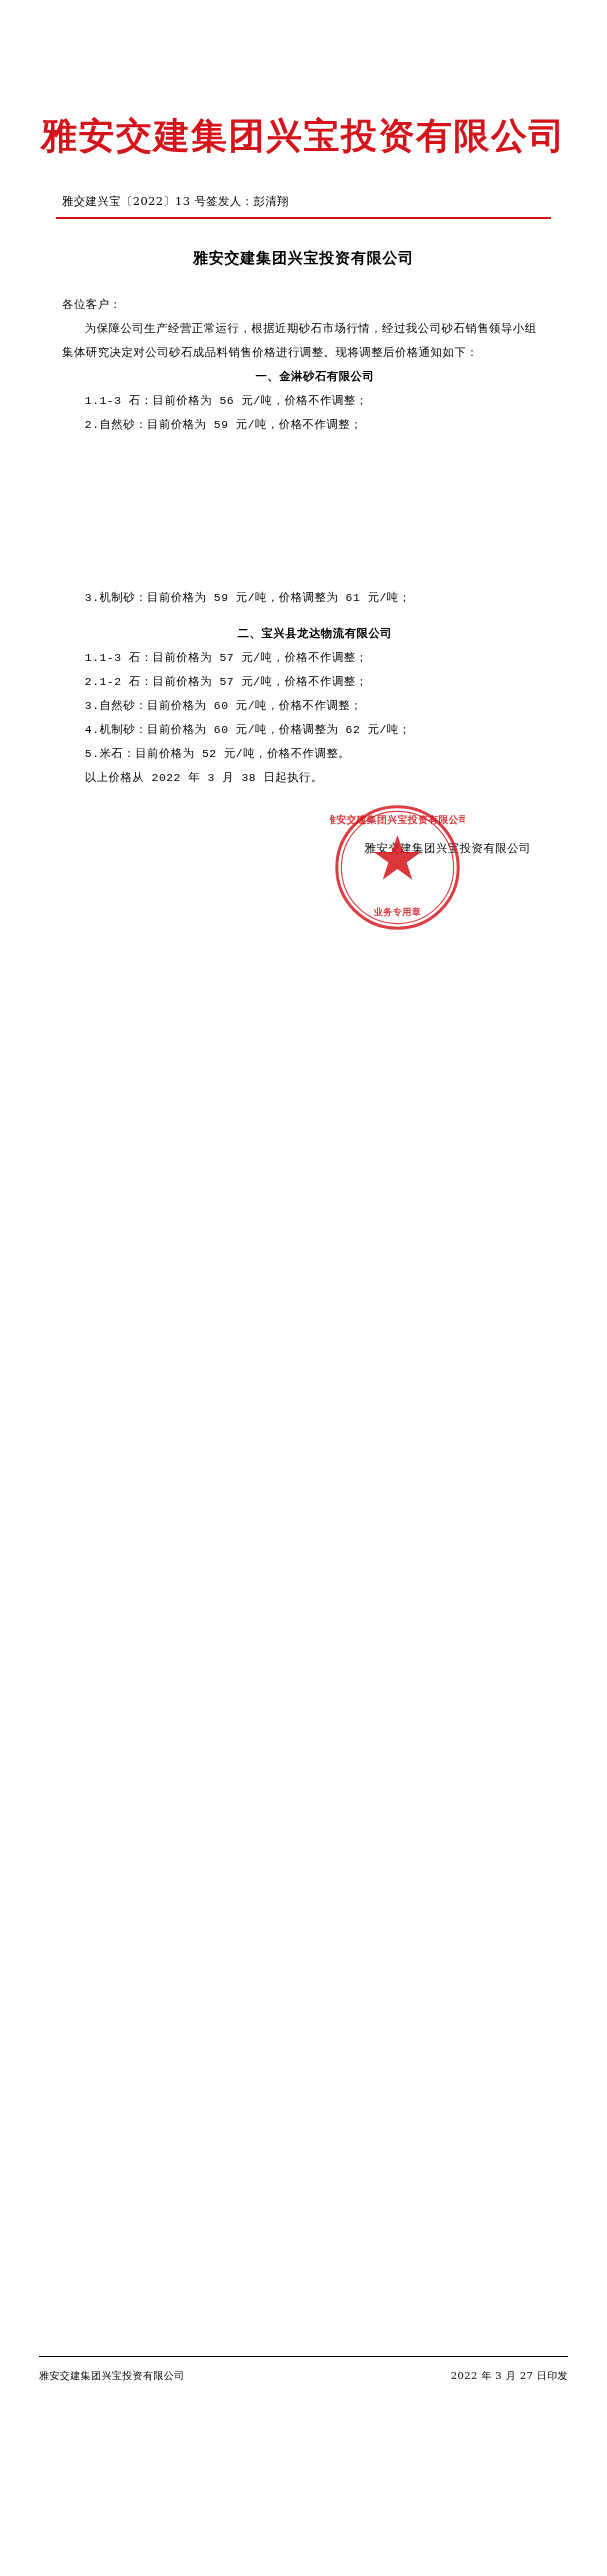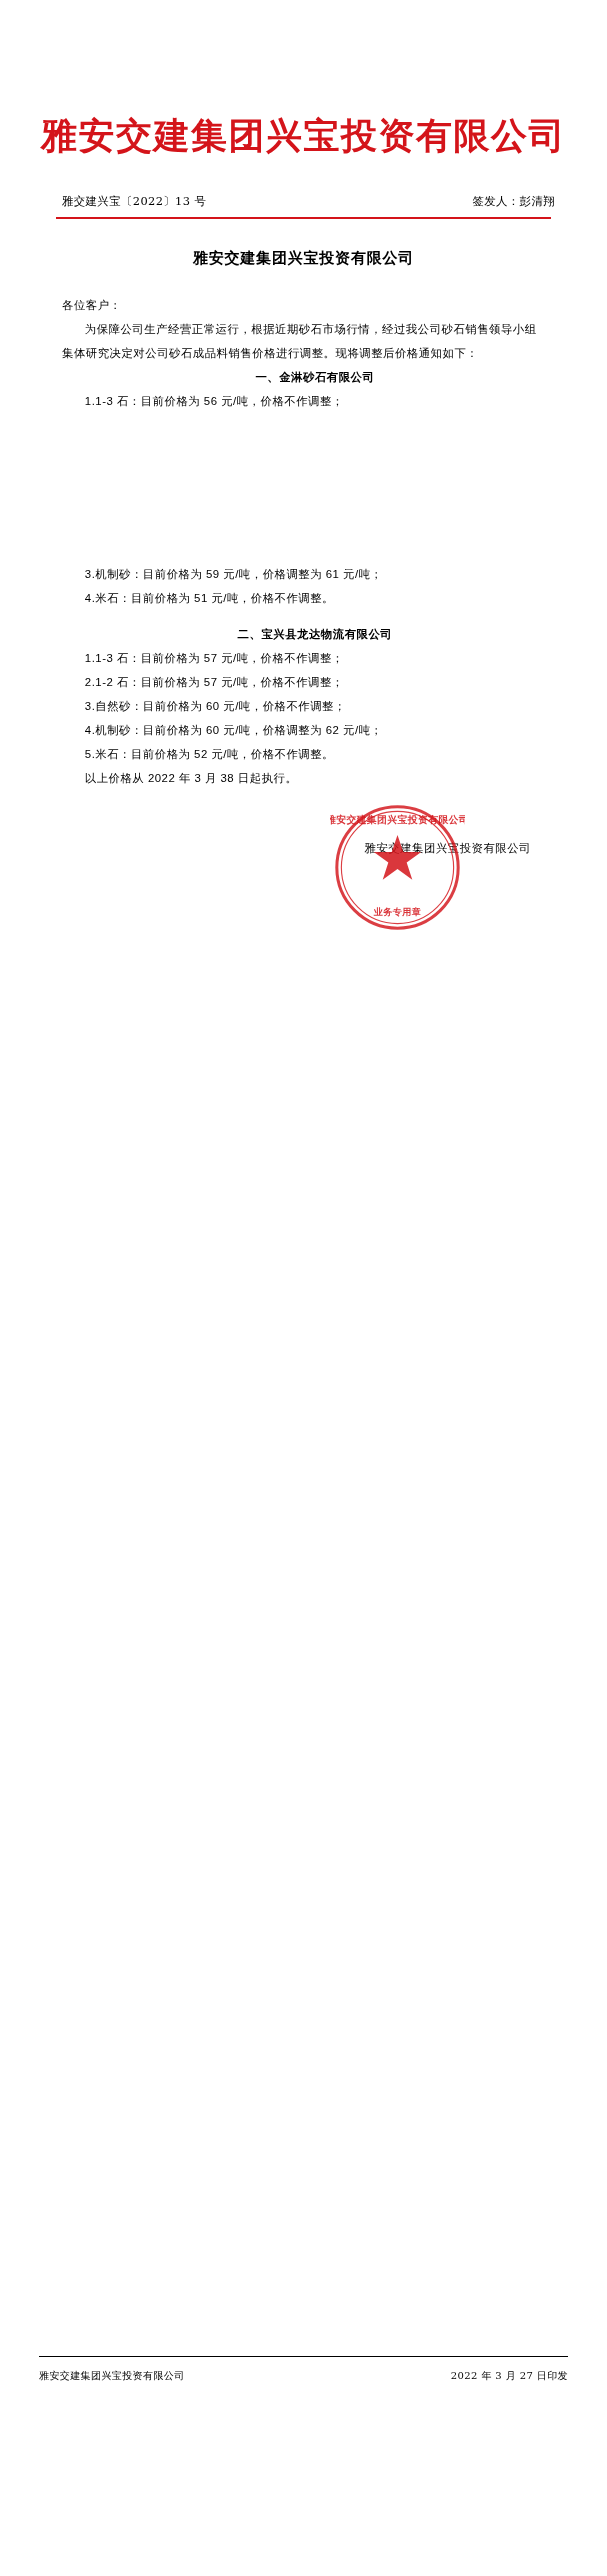--- a/index.html
+++ b/index.html
@@ -38,21 +38,20 @@
     font-size: 36px;
     letter-spacing: 1.5px;
     line-height: 1.1;
     margin: 16.7px 0 0 0;
     white-space: nowrap;
   }
 
   
   .numrow {
     display: flex;
-    justify-content: space-between;
     align-items: flex-end;
     font-size: 11.4px;
     font-family: "DejaVu Serif", serif;
     margin-top: 39px;
     padding: 0 29px 0 39px;
   }
   .numrow .docnum { letter-spacing: 0.4px; }
   .numrow .issuer { letter-spacing: 0.4px; }
 
   .redline {
@@ -69,21 +68,21 @@
     font-size: 15px;
     line-height: 1.75;
     margin-top: 26px;
     letter-spacing: 0.8px;
   }
 
   
   .body {
     margin-top: 23px;
     padding: 0 39px 0 39px;
-    font-family: Liberation Sans, sans-serif;
+    font-family: Liberation Mono, monospace;
     font-size: 11.4px;
     line-height: 2.1;
     letter-spacing: 0.5px;
   }
   .body p { margin: 0; }
   .indent { text-indent: 2em; }
   .bold { font-weight: bold; text-align: center; }
   .gap-lg { height: 149px; }
   .gap-md { height: 12px; }
 
@@ -149,25 +148,25 @@
     <div class="title">
       <div>雅安交建集团兴宝投资有限公司</div>
     </div>
 
     <div class="body">
       <p>各位客户：</p>
       <p class="indent">为保障公司生产经营正常运行，根据近期砂石市场行情，经过我公司砂石销售领导小组集体研究决定对公司砂石成品料销售价格进行调整。现将调整后价格通知如下：</p>
 
       <p class="indent bold">一、金淋砂石有限公司</p>
       <p class="indent">1.1-3 石：目前价格为 56 元/吨，价格不作调整；</p>
+      <p class="indent">2.自然砂：目前价格为 59 元/吨，价格不作调整；</p>
 
       <div class="gap-lg"></div>
 
       <p class="indent">3.机制砂：目前价格为 59 元/吨，价格调整为 61 元/吨；</p>
-      <p class="indent">4.米石：目前价格为 51 元/吨，价格不作调整。</p>
 
       <div class="gap-md"></div>
 
       <p class="indent bold">二、宝兴县龙达物流有限公司</p>
       <p class="indent">1.1-3 石：目前价格为 57 元/吨，价格不作调整；</p>
       <p class="indent">2.1-2 石：目前价格为 57 元/吨，价格不作调整；</p>
       <p class="indent">3.自然砂：目前价格为 60 元/吨，价格不作调整；</p>
       <p class="indent">4.机制砂：目前价格为 60 元/吨，价格调整为 62 元/吨；</p>
       <p class="indent">5.米石：目前价格为 52 元/吨，价格不作调整。</p>
       <p class="indent">以上价格从 2022 年 3 月 38 日起执行。</p>

